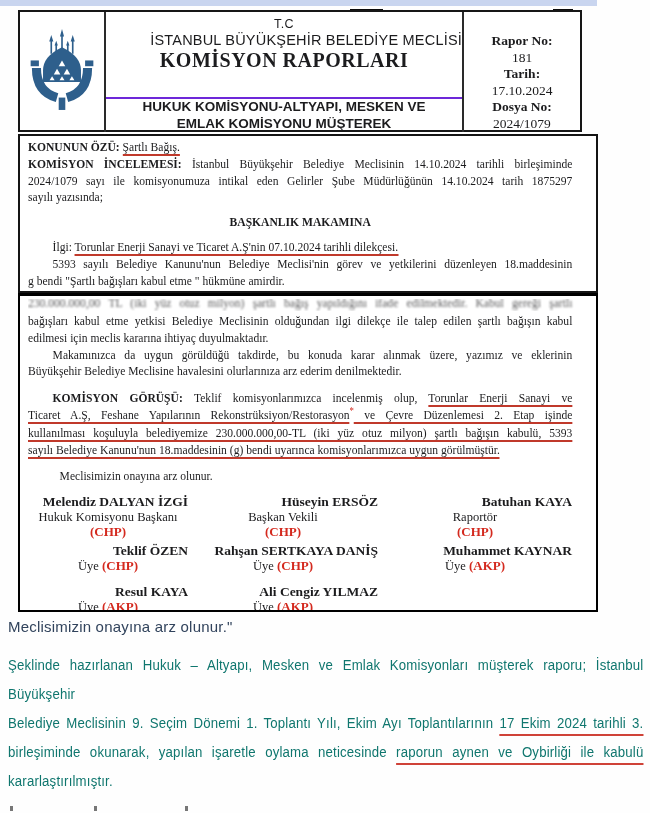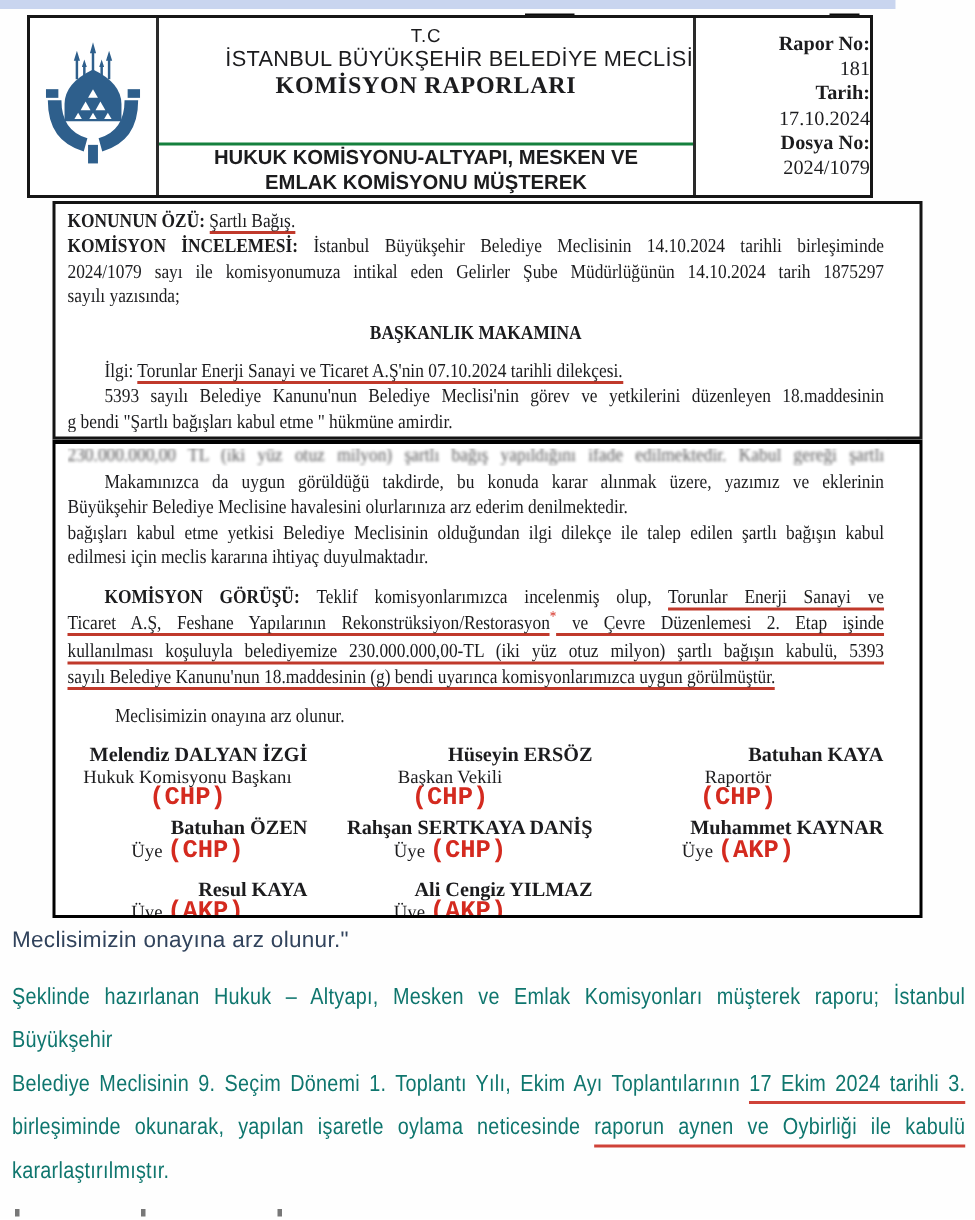--- a/index.html
+++ b/index.html
@@ -13,56 +13,56 @@
   .a2{left:350px;top:9px;width:33px;height:5px;}
   .a3{left:553px;top:9px;width:20px;height:5px;}
   .a4{left:83px;top:10px;width:14px;height:4px;opacity:.8;}
   .edge-line{position:absolute;left:591px;top:134px;width:2px;height:472px;background:#3f3f3f;opacity:.85;}
 
   
   .header-box{position:absolute;left:18px;top:10px;width:560px;height:118px;
       border:2px solid #161616;display:grid;grid-template-columns:86px 1fr 118px;background:#fff;}
   .logo-cell{border-right:2px solid #2a2a2a;display:flex;align-items:center;justify-content:center;}
   .title-cell{display:flex;flex-direction:column;}
-  .title-top{flex:1;border-bottom:2px solid #15803d;text-align:center;padding-top:5px;}
+  .title-top{flex:1;border-bottom:2px solid #6d28d9;text-align:center;padding-top:5px;}
   .tc{font-family:"Liberation Sans",sans-serif;font-size:12.5px;letter-spacing:.5px;}
   .org{font-family:"Liberation Sans",sans-serif;font-size:14.5px;letter-spacing:.2px;margin-top:1px;text-align:right;}
-  .main-title{font-size:16px;font-weight:bold;letter-spacing:.5px;margin-top:1px;}
+  .main-title{font-size:20px;font-weight:bold;letter-spacing:.5px;margin-top:1px;}
   .title-bottom{text-align:center;font-family:"Liberation Sans",sans-serif;font-weight:bold;
       font-size:13.5px;line-height:16.5px;padding-top:0;}
-  .meta-cell{border-left:2px solid #2a2a2a;text-align:right;padding-top:9px;font-size:13.5px;line-height:16.5px;}
+  .meta-cell{border-left:2px solid #2a2a2a;text-align:center;padding-top:21px;font-size:13.5px;line-height:16.5px;}
   .meta-cell .b{font-weight:bold;}
 
   
   .box{position:absolute;left:18px;width:560px;background:#fff;border:2px solid #141414;
        padding:3px 8px 0 8px;overflow:hidden;}
   .box2{top:134px;height:152px;}
   .box3{top:293px;height:311px;border-top-width:3px;border-color:#000;}
-  .scan{font-size:13.2px;line-height:16.8px;margin-left:17px;}
+  .scan{font-size:13.2px;line-height:16.8px;}
   .tline{width:620px;transform:scaleX(0.878);transform-origin:0 0;white-space:nowrap;}
   .tline.just{text-align:justify;text-align-last:justify;white-space:normal;}
   .para.center .tline{text-align:center;white-space:normal;}
   .para.gap{margin-top:8px;}
   .para.gap2{margin-top:10px;}
   .b{font-weight:bold;}
   .sup{font-size:10px;position:relative;top:-5px;color:#d42a1f;}
   .ru{border-bottom:2.5px solid #c0392b;padding-bottom:0px;}
   .ind1{display:inline-block;width:28px;}
   .ind2{display:inline-block;width:36px;}
   .cutoff{height:12px;overflow:hidden;margin-bottom:2px;}
   .cutoff .tline{filter:blur(1.2px);opacity:.75;margin-top:-4px;}
 
   
   .sig-grid{margin-top:9px;width:544px;}
   .sig-row{display:grid;grid-template-columns:160px 190px 194px;margin-bottom:5px;}
   .sig-row.r2{margin-bottom:10px;}
   .sig-cell{text-align:center;}
   .sig-name{font-weight:bold;font-size:13.5px;line-height:16px;text-align:right;}
   .sig-role{font-size:12.5px;line-height:15px;}
-  .sig-party{font-family:Liberation Mono, monospace;font-weight:bold;font-size:17px;
+  .sig-party{font-family:Liberation Serif, serif;font-weight:bold;font-size:13px;
              line-height:13px;color:#d42a1f;}
 
   
   .arz{position:absolute;left:8px;top:618px;font-family:"Liberation Sans","DejaVu Sans",sans-serif;
        font-size:15px;color:#31435c;letter-spacing:.2px;}
   .bottom-para{position:absolute;left:8px;top:650px;width:636px;
        font-family:"Liberation Sans","DejaVu Sans",sans-serif;font-size:15.5px;color:#0f766e;
        letter-spacing:.2px;}
   .bottom-para .tline{width:745px;transform:scaleX(0.853);transform-origin:0 0;line-height:29px;}
   .bottom-para .ru{border-bottom:2.5px solid #cf4238;padding-bottom:3px;}
@@ -148,26 +148,26 @@
         <div class="tline"><span>g bendi "Şartlı bağışları kabul etme " hükmüne amirdir.</span></div>
       </div>
     </div>
 
   <div class="box box3 scan">
     <div>
         <div class="para cutoff">
           <div class="tline just"><span>230.000.000,00 TL (iki yüz otuz milyon) şartlı bağış yapıldığını ifade edilmektedir. Kabul gereği şartlı</span></div>
         </div>
         <div class="para">
+          <div class="tline just"><span>bağışları kabul etme yetkisi Belediye Meclisinin olduğundan ilgi dilekçe ile talep edilen şartlı bağışın kabul</span></div>
+          <div class="tline"><span>edilmesi için meclis kararına ihtiyaç duyulmaktadır.</span></div>
+        </div>
+        <div class="para">
           <div class="tline just"><span class="ind1"></span><span>Makamınızca da uygun görüldüğü takdirde, bu konuda karar alınmak üzere, yazımız ve eklerinin</span></div>
           <div class="tline"><span>Büyükşehir Belediye Meclisine havalesini olurlarınıza arz ederim denilmektedir.</span></div>
-        </div>
-        <div class="para">
-          <div class="tline just"><span>bağışları kabul etme yetkisi Belediye Meclisinin olduğundan ilgi dilekçe ile talep edilen şartlı bağışın kabul</span></div>
-          <div class="tline"><span>edilmesi için meclis kararına ihtiyaç duyulmaktadır.</span></div>
         </div>
         <div class="para gap2">
           <div class="tline just"><span class="ind1"></span><span class="b">KOMİSYON GÖRÜŞÜ: </span><span>Teklif komisyonlarımızca incelenmiş olup, </span><span class="ru">Torunlar Enerji Sanayi ve</span></div>
           <div class="tline just"><span class="ru">Ticaret A.Ş, Feshane Yapılarının Rekonstrüksiyon/Restorasyon</span><span class="sup">*</span><span class="ru"> ve Çevre Düzenlemesi 2. Etap işinde</span></div>
           <div class="tline just"><span class="ru">kullanılması koşuluyla belediyemize 230.000.000,00-TL (iki yüz otuz milyon) şartlı bağışın kabulü, 5393</span></div>
           <div class="tline"><span class="ru">sayılı Belediye Kanunu'nun 18.maddesinin (g) bendi uyarınca komisyonlarımızca uygun görülmüştür.</span></div>
         </div>
         <div class="para gap2">
           <div class="tline"><span class="ind2"></span><span>Meclisimizin onayına arz olunur.</span></div>
         </div>
@@ -185,21 +185,21 @@
             <div class="sig-party">(CHP)</div>
           </div>
           <div class="sig-cell">
             <div class="sig-name">Batuhan KAYA</div>
             <div class="sig-role">Raportör</div>
             <div class="sig-party">(CHP)</div>
           </div>
         </div>
         <div class="sig-row r2">
           <div class="sig-cell">
-            <div class="sig-name">Batuhan ÖZEN</div>
+            <div class="sig-name">Teklif ÖZEN</div>
             <div class="sig-role"><span>Üye </span><span class="sig-party">(CHP)</span></div>
           </div>
           <div class="sig-cell">
             <div class="sig-name">Rahşan SERTKAYA DANİŞ</div>
             <div class="sig-role"><span>Üye </span><span class="sig-party">(CHP)</span></div>
           </div>
           <div class="sig-cell">
             <div class="sig-name">Muhammet KAYNAR</div>
             <div class="sig-role"><span>Üye </span><span class="sig-party">(AKP)</span></div>
           </div>

